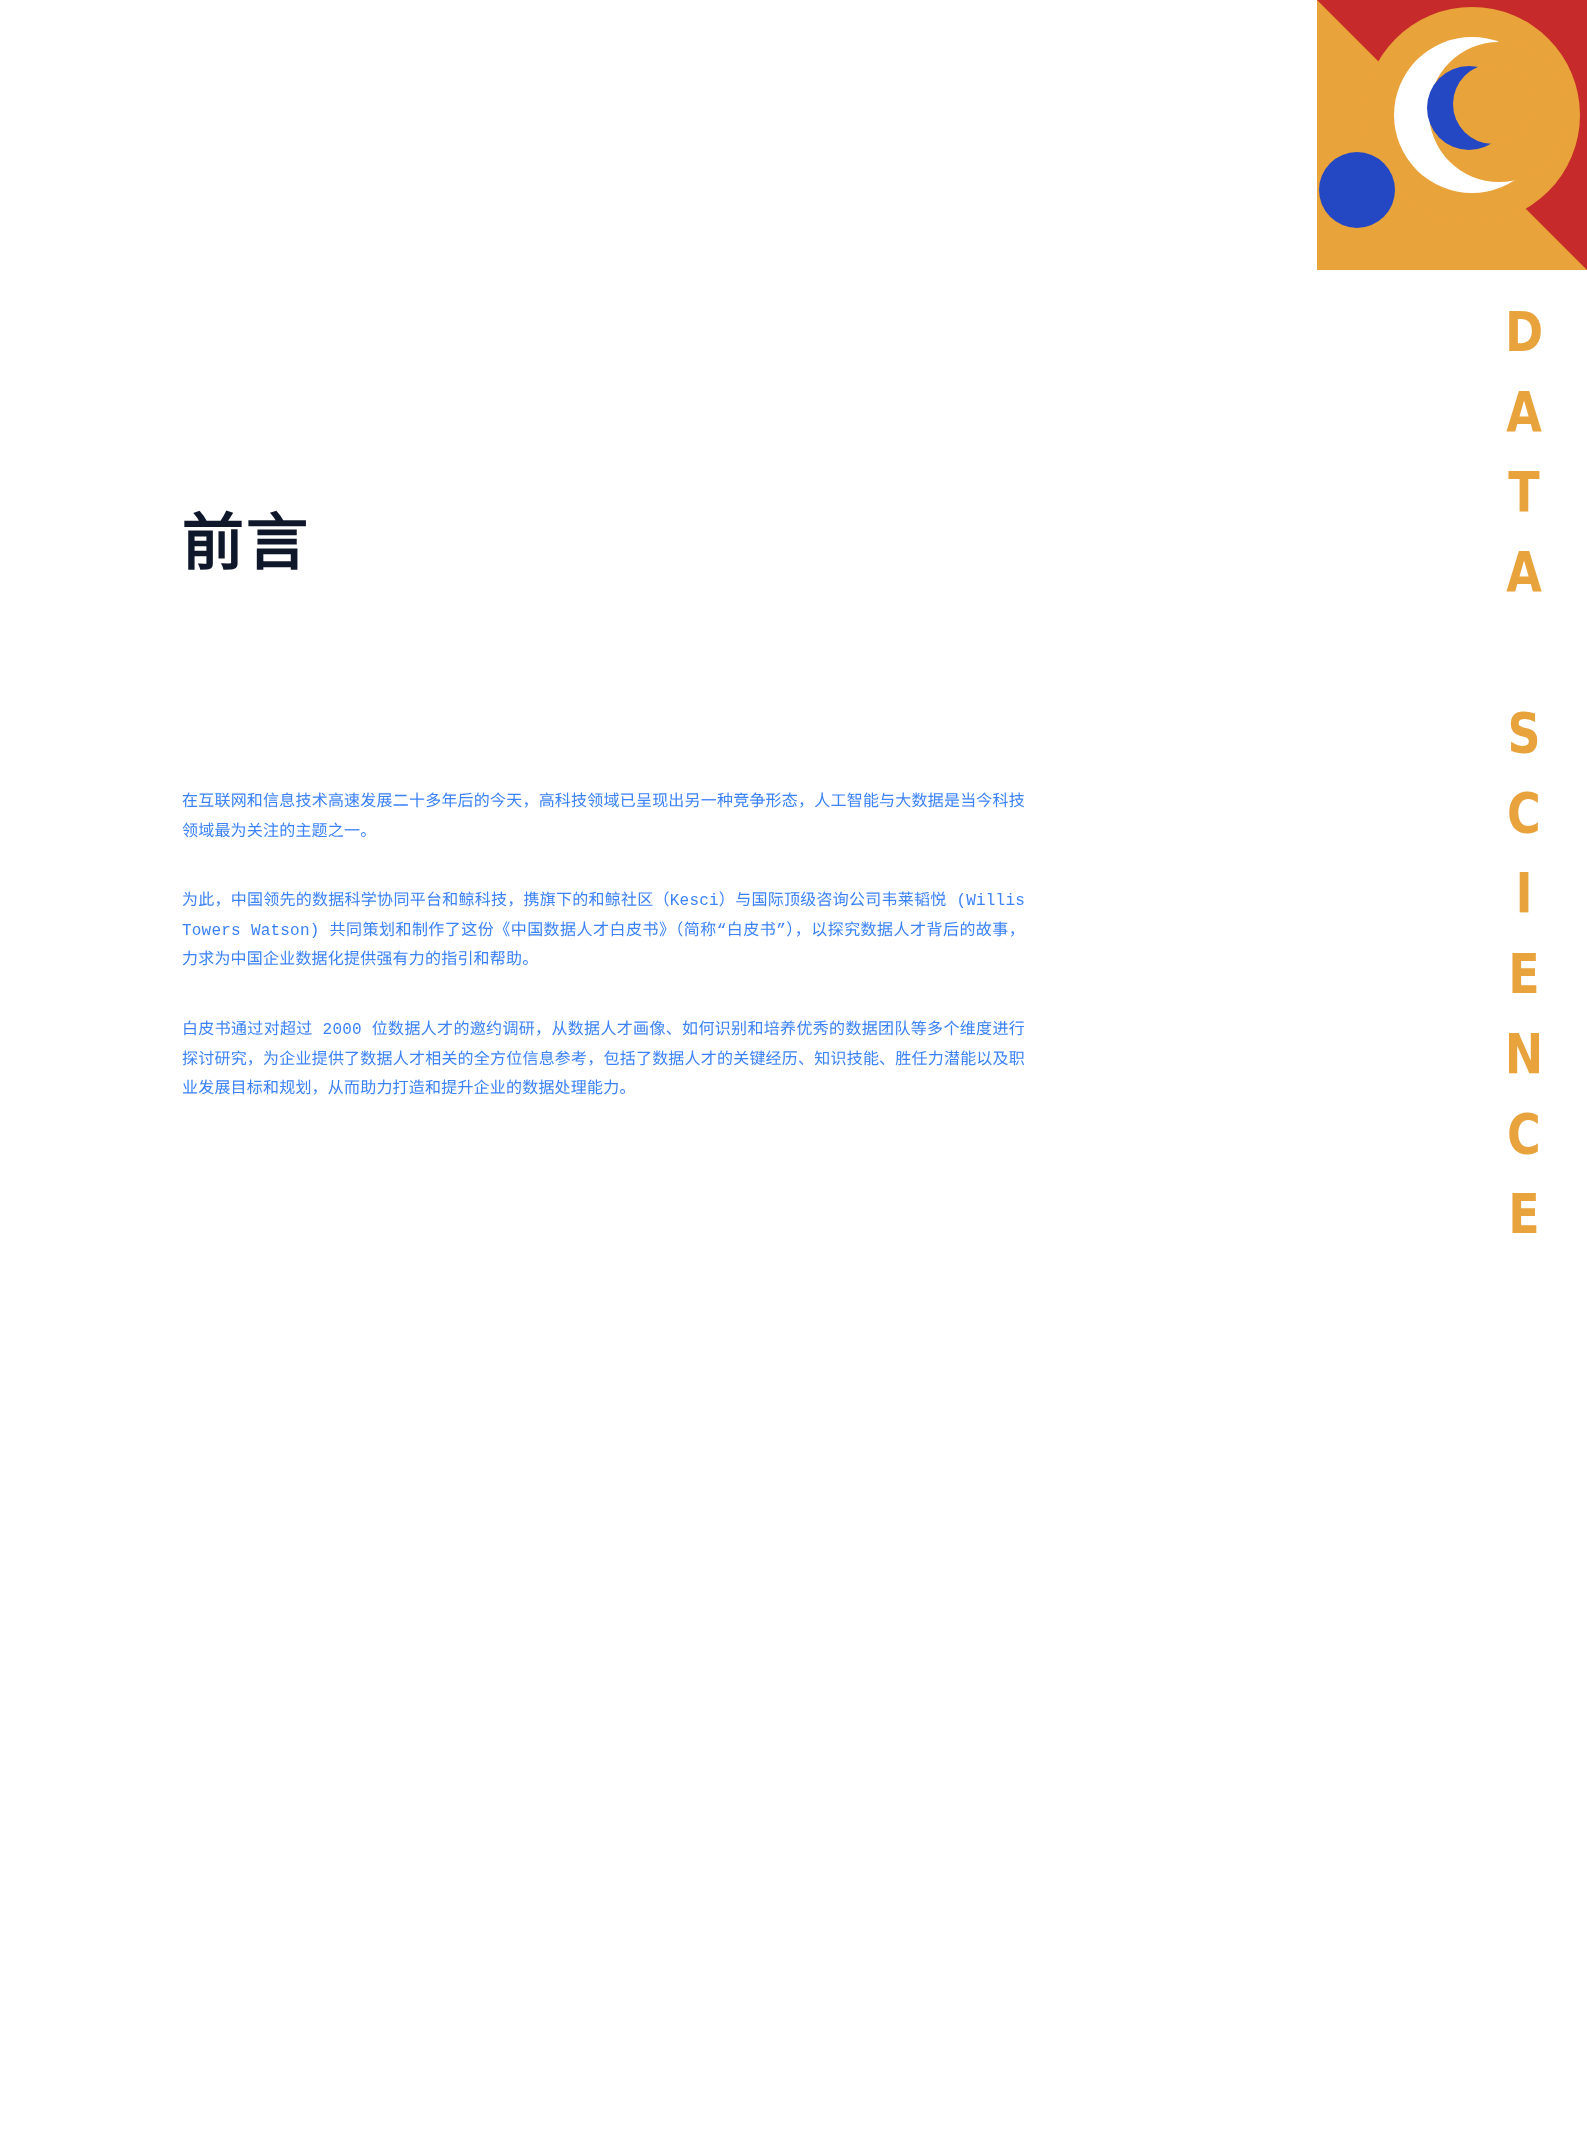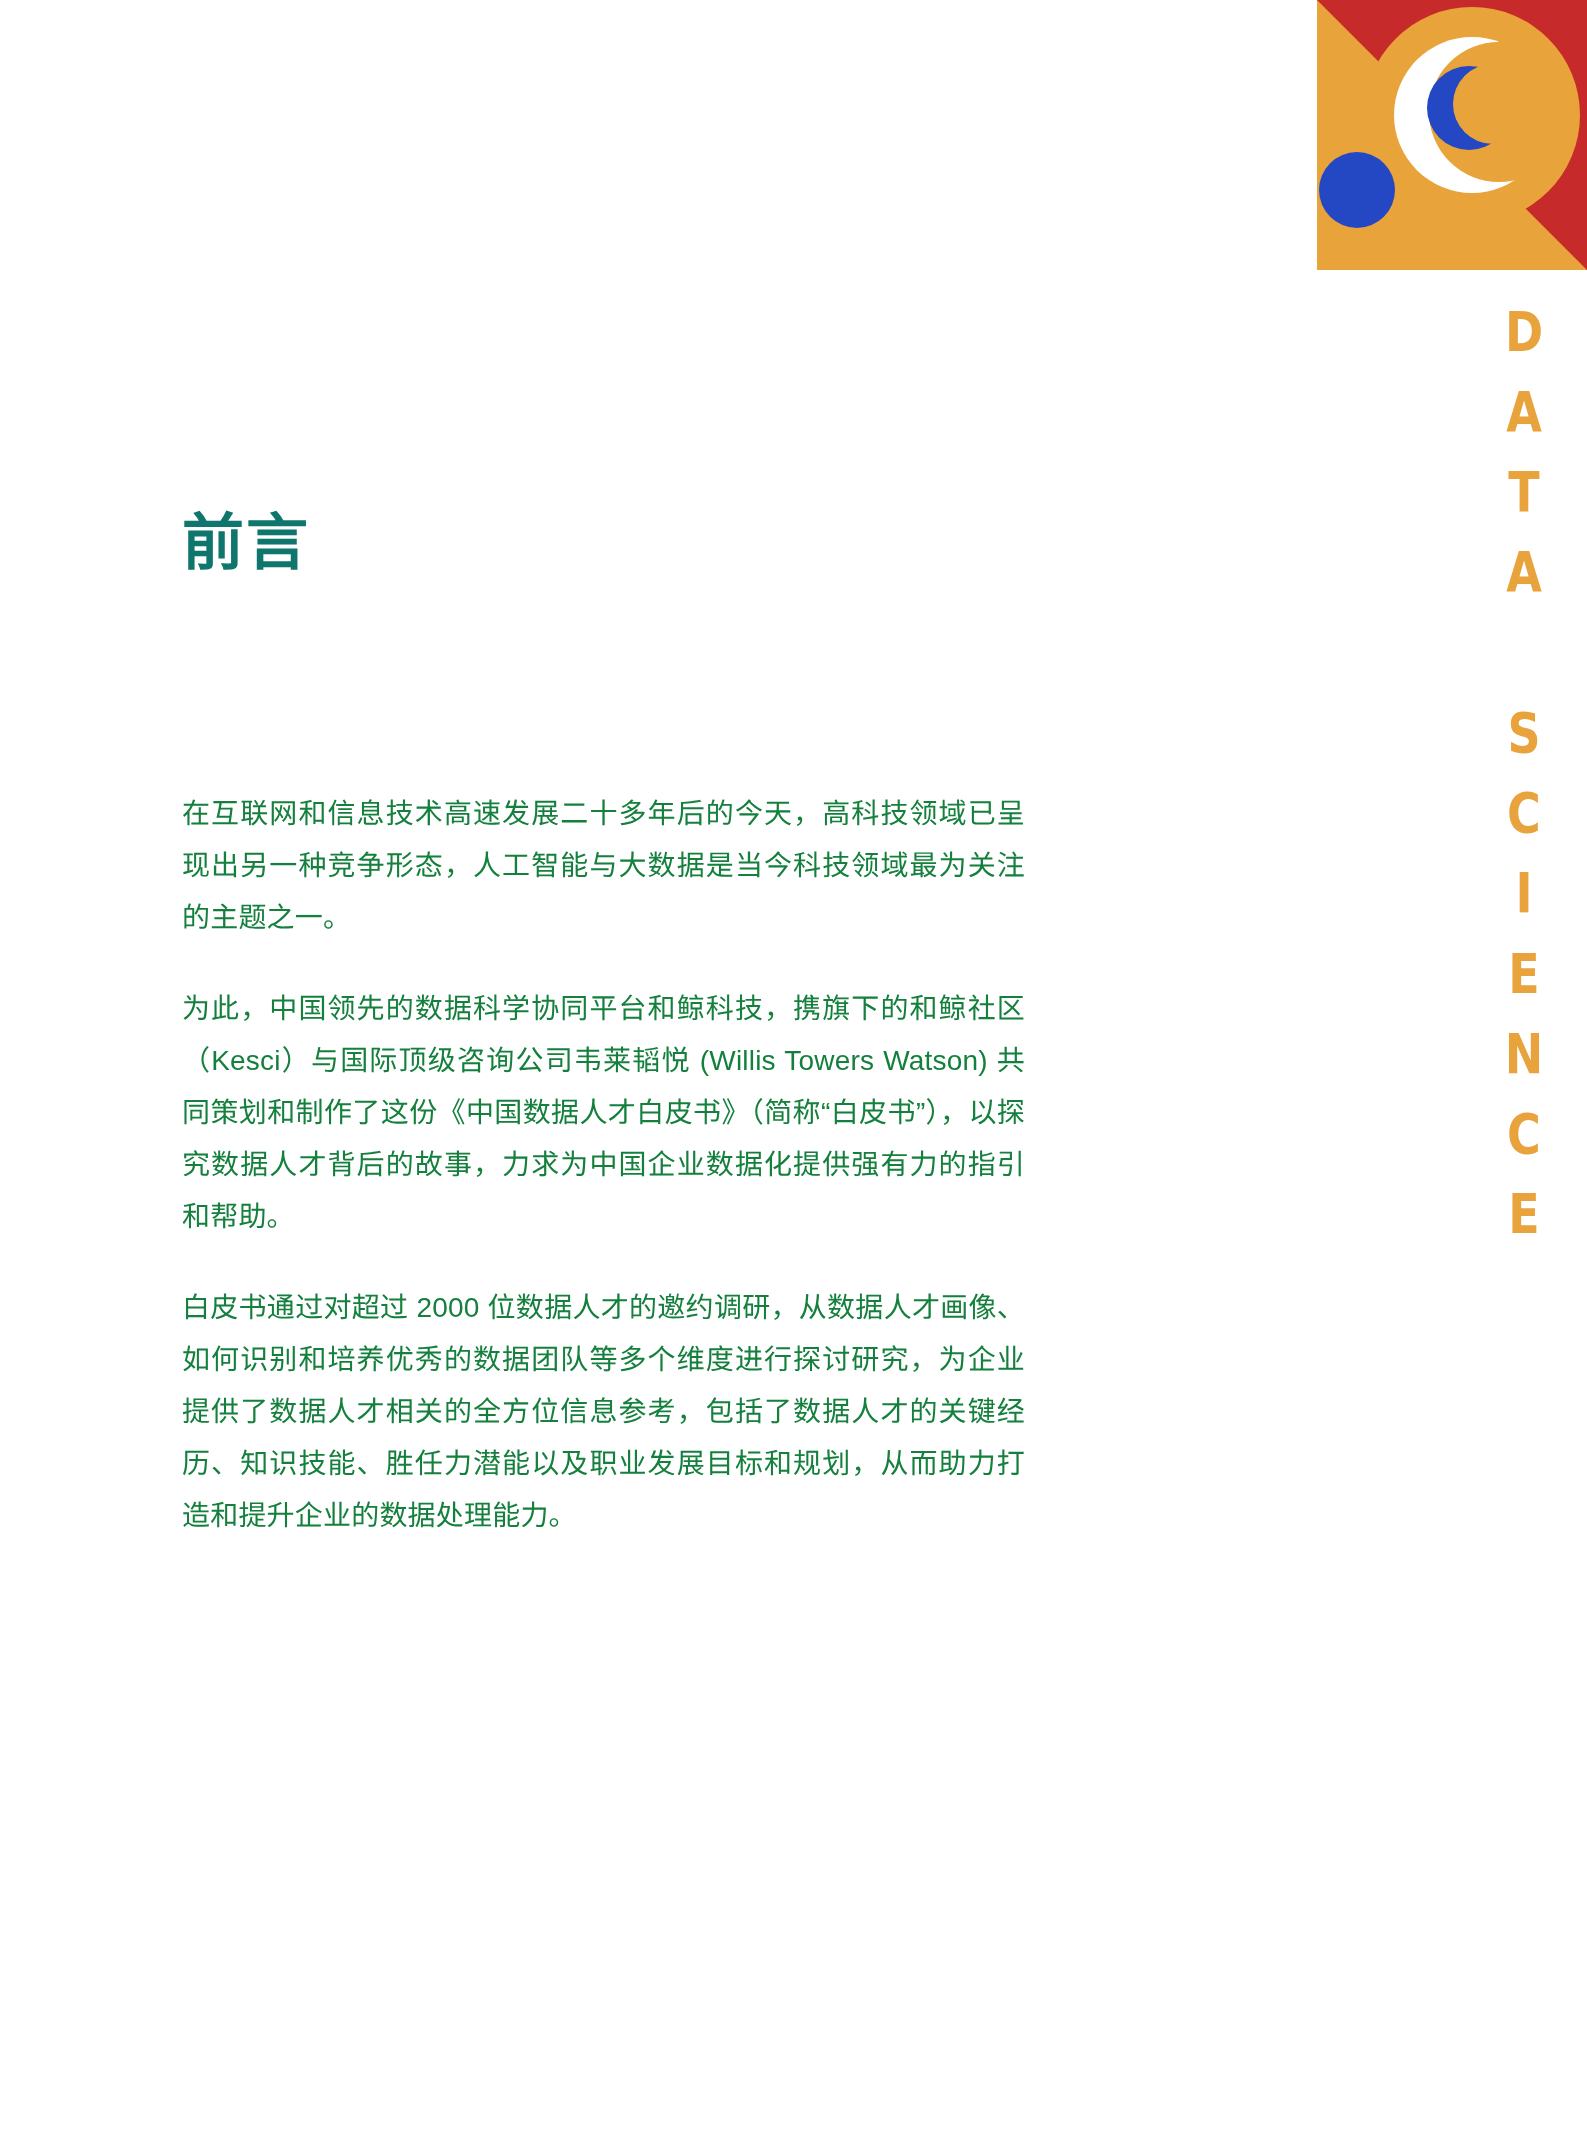--- a/index.html
+++ b/index.html
@@ -55,39 +55,40 @@
     transform-origin: top center;
   }
 
   
   .page-title {
     position: absolute;
     left: 182px;
     top: 470px;
     font-size: 62px;
     font-weight: 700;
-    color: #0f766e;
+    color: #0f172a;
     letter-spacing: 2px;
     line-height: 1;
   }
 
   .body-copy {
     position: absolute;
     left: 182px;
     top: 788px;
     width: 843px;
   }
   .body-copy p {
     margin: 0 0 40px 0;
-    font-size: 28px;
+    font-size: 16px;
     line-height: 1.85;
-    color: #15803d;
+    color: #3b82f6;
     text-align: justify;
     text-justify: inter-ideograph;
     letter-spacing: 0.2px;
+    font-family: Liberation Mono, monospace;
   }
   .body-copy p:last-child {
     margin-bottom: 0;
   }
 </style>
 </head>
 <body>
 
 <div class="corner-graphic">
   <svg width="270" height="270" viewBox="0 0 270 270" xmlns="http://www.w3.org/2000/svg" aria-hidden="true">

